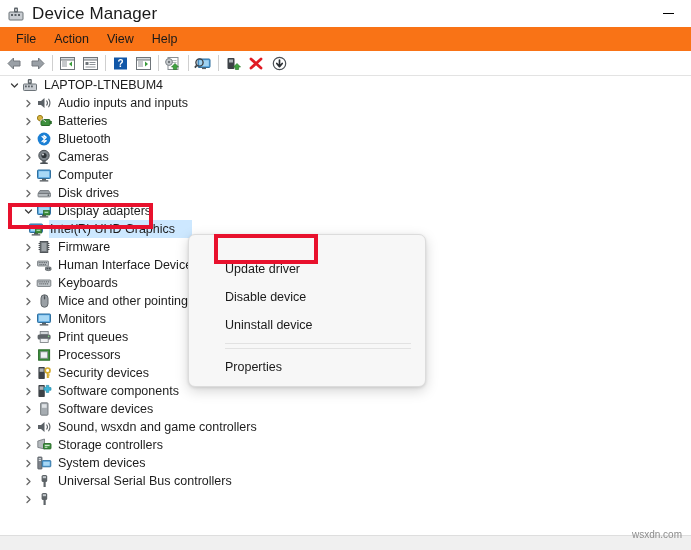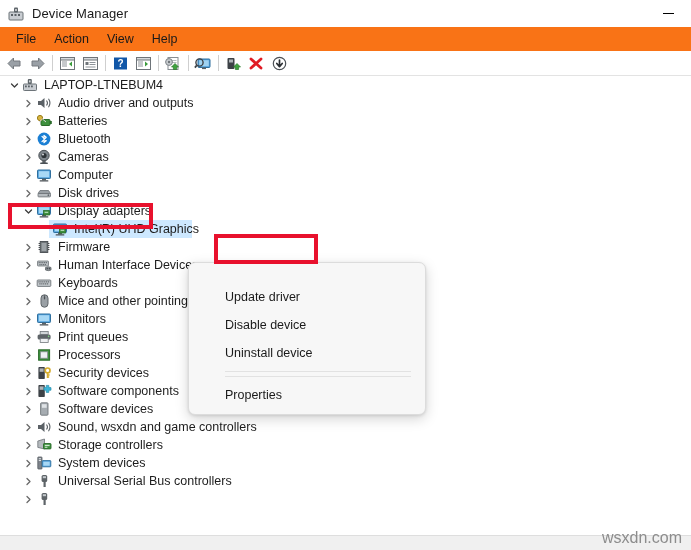--- a/index.html
+++ b/index.html
@@ -28,21 +28,21 @@
   }
   .titlebar-icon {
     margin-left: 8px;
     margin-right: 8px;
     width: 16px;
     height: 16px;
     position: relative;
     flex: 0 0 auto;
   }
   .title-text {
-    font-size: 13px;
+    font-size: 17px;
     color: #1a1a1a;
     letter-spacing: .1px;
   }
   .win-controls {
     position: absolute;
     right: 0;
     top: 0;
     height: 27px;
     display: flex;
   }
@@ -134,21 +134,21 @@
     flex: 0 0 auto;
     position: relative;
   }
   .lbl {
     font-size: 12.5px;
     color: #1d1d1d;
     line-height: 16px;
   }
   .depth0 { padding-left: 6px; }
   .depth1 { padding-left: 20px; }
-  .depth2 { padding-left: 52px; }
+  .depth2 { padding-left: 28px; }
 
   .row.selected .selbg {
     position: absolute;
     left: 49px;
     top: 0;
     height: 18px;
     background: #cde8ff;
     z-index: 0;
   }
   .row.selected .ic, .row.selected .lbl { position: relative; z-index: 1; }
@@ -159,21 +159,20 @@
     left: 188px;
     top: 234px;
     width: 238px;
     background: #f7f7f7;
     border: 1px solid #dcdcdc;
     border-radius: 7px;
     box-shadow: 0 4px 13px rgba(0,0,0,.17), 0 1px 3px rgba(0,0,0,.10);
     padding: 20px 0 5px 0;
     box-sizing: border-box;
     z-index: 40;
-    margin-top: 28px;
   }
   .ctxitem {
     height: 28px;
     display: flex;
     align-items: center;
     padding-left: 36px;
     font-size: 12.5px;
     color: #1a1a1a;
   }
   .ctxitem.bold { font-weight: normal; }
@@ -202,21 +201,21 @@
     width: 691px;
     height: 15px;
     background: #f0f0f0;
     border-top: 1px solid #dedede;
     box-sizing: border-box;
   }
   .watermark {
     position: absolute;
     right: 9px;
     top: 529px;
-    font-size: 16px;
+    font-size: 10px;
     color: #8d8d8d;
     z-index: 70;
     font-family: "Liberation Sans", sans-serif;
   }
 </style>
 </head>
 <body>
 
 <div class="titlebar">
   <span class="titlebar-icon">
@@ -373,21 +372,21 @@
           <path d="M3 1.5 L6 4.5 L3 7.5" fill="none" stroke="#6a6a6a" stroke-width="1.3" stroke-linecap="round" stroke-linejoin="round"></path>
         </svg>
     </span>
     <span class="ic">
       <svg width="17" height="16" viewBox="0 0 17 16">
         <path d="M2 6 L5 6 L8.5 3 L8.5 13 L5 10 L2 10 Z" fill="#5b6166"></path>
         <path d="M10.5 5.5 Q12.5 8 10.5 10.5" fill="none" stroke="#5b6166" stroke-width="1.1"></path>
         <path d="M12.5 3.8 Q15.4 8 12.5 12.2" fill="none" stroke="#5b6166" stroke-width="1.1"></path>
       </svg>
     </span>
-    <span class="lbl">Audio driver and outputs</span>
+    <span class="lbl">Audio inputs and inputs</span>
   </div>
 
   <div class="row depth1">
     <span class="chev">
       <svg width="9" height="9" viewBox="0 0 9 9">
           <path d="M3 1.5 L6 4.5 L3 7.5" fill="none" stroke="#6a6a6a" stroke-width="1.3" stroke-linecap="round" stroke-linejoin="round"></path>
         </svg>
     </span>
     <span class="ic">
       <svg width="17" height="16" viewBox="0 0 17 16">

